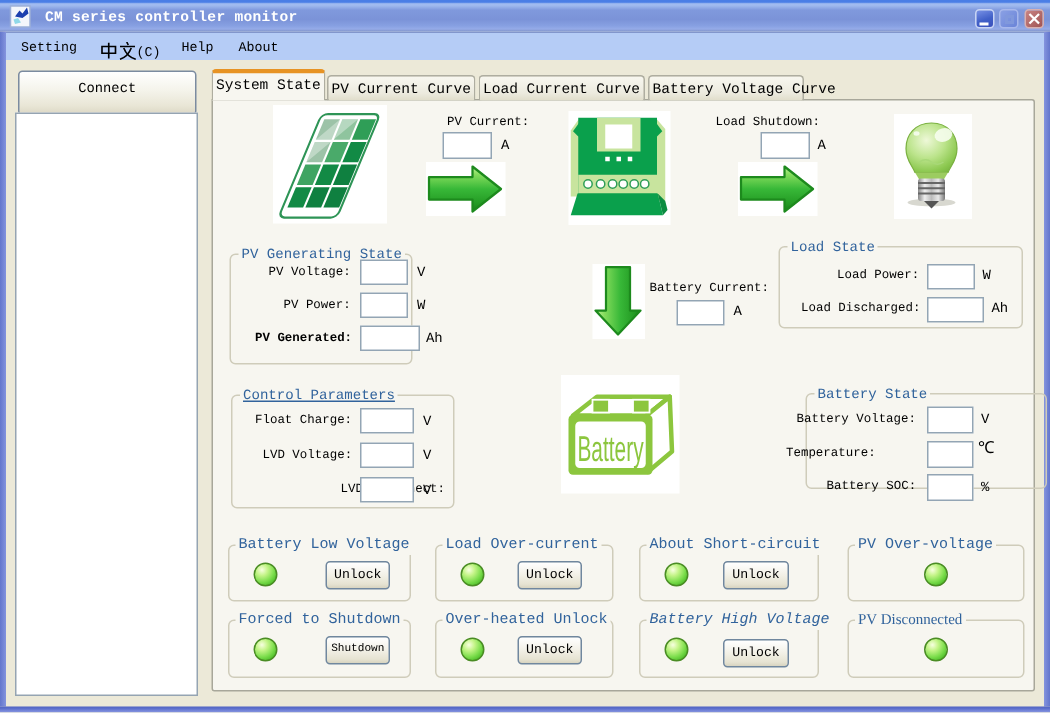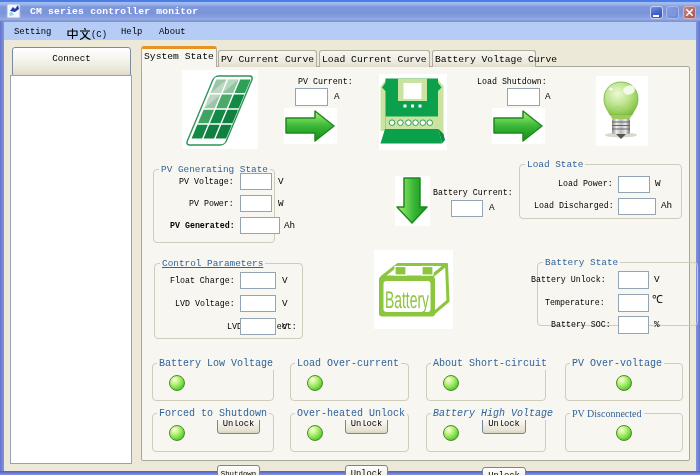--- a/index.html
+++ b/index.html
@@ -31,21 +31,21 @@
 .gtitle { position:absolute; top:-6px; background:#f7f6f0; color:#31639c; padding:0 2px; white-space:nowrap; line-height:1.2; }
 .gtitle.big { font-size:9.4px; }
 .gtitle.small { font-size:10px; }
 .lbl { position:absolute; font-size:8.3px; line-height:1.15; color:#000; white-space:nowrap; }
 .edit { position:absolute; background:#fff; border:1px solid #93a5b4; }
 .unit { position:absolute; font-size:9.3px; line-height:1.05; color:#000; }
 .led { position:absolute; width:16px; height:16px; border-radius:50%;
   background:radial-gradient(circle at 33% 28%, #f8ffe0 0%, #c4f488 28%, #7ede4e 58%, #46ba24 85%, #36a01a 100%);
   border:1.5px solid #4a8c24; }
 .sbtn { position:absolute; height:19px; background:linear-gradient(to bottom,#ffffff,#f2f0e6 50%,#e6e3d2 85%,#d8d4c0);
-  border:1px solid #70879e; border-radius:3px; font-size:8.8px; text-align:center; padding-top:3px;margin-top:41px; }
+  border:1px solid #70879e; border-radius:3px; font-size:8.8px; text-align:center; padding-top:3px; }
 .icon-tile { position:absolute; background:#fff; }
 </style>
 </head>
 <body>
 
 <div id="titlebar" class="abs"></div>
 <svg class="abs" style="left:6px;top:3px" width="16" height="16" viewBox="0 0 16 16">
   <rect x="1" y="1" width="13" height="14" fill="#f4f6fb" stroke="#9db0d8" stroke-width="1"></rect>
   <path d="M4 8 L7 4 L9 6 L12 2 L13 6 L9 9 Z" fill="#1c3fae"></path>
   <path d="M3 10 L6 9 L8 12 L4 13 Z" fill="#8fd8e8"></path>
@@ -263,24 +263,24 @@
 <div class="lbl" style="left:175px;top:299px;">LVD Voltage:</div>
 <div class="edit" style="left:240px;top:295px;width:36px;height:17px;"></div>
 <div class="unit" style="left:282px;top:299px;">V</div>
 <div class="lbl" style="left:182px;top:322px;margin-left:45px;">LVD Reconnect:</div>
 <div class="edit" style="left:240px;top:318px;width:36px;height:17px;"></div>
 <div class="unit" style="left:282px;top:322px;">V</div>
 
 <div class="group" style="left:502px;top:262px;width:161px;height:64px;margin-left:35px;">
   <div class="gtitle big" style="left:5px;">Battery State</div>
 </div>
-<div class="lbl" style="left:531px;top:275px;">Battery Unlock:</div>
+<div class="lbl" style="left:531px;top:275px;">Battery Voltage:</div>
 <div class="edit" style="left:618px;top:271px;width:31px;height:18px;"></div>
 <div class="unit" style="left:654px;top:275px;">V</div>
-<div class="lbl" style="left:545px;top:298px;">Temperature:</div>
+<div class="lbl" style="left:524px;top:298px;">Temperature:</div>
 <div class="edit" style="left:618px;top:294px;width:31px;height:18px;"></div>
 <div class="unit" style="left:652px;top:295px;font-size:11px;">℃</div>
 <div class="lbl" style="left:551px;top:320px;">Battery SOC:</div>
 <div class="edit" style="left:618px;top:316px;width:31px;height:18px;"></div>
 <div class="unit" style="left:654px;top:320px;">%</div>
 
 <div class="group" style="left:152px;top:363px;width:122px;height:38px;">
   <div class="gtitle small" style="left:4px;">Battery Low Voltage</div>
 </div>
 <div class="led" style="left:169px;top:375px;"></div>

